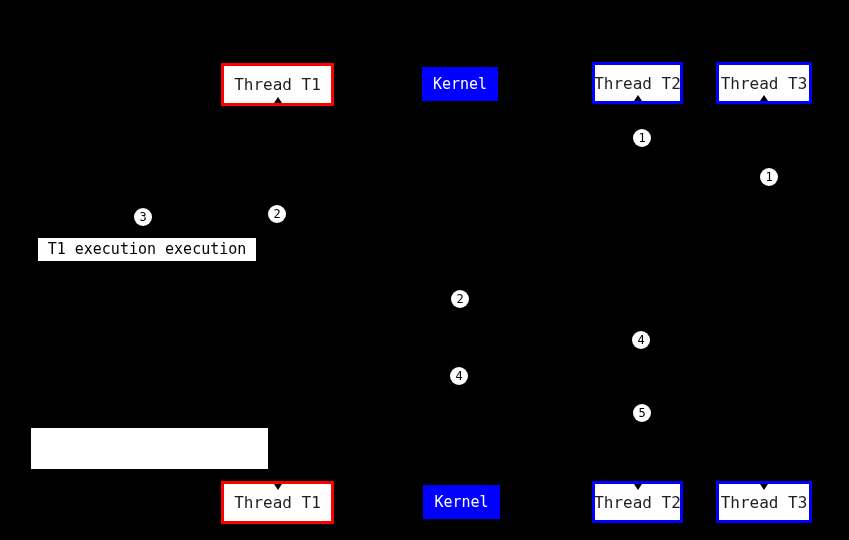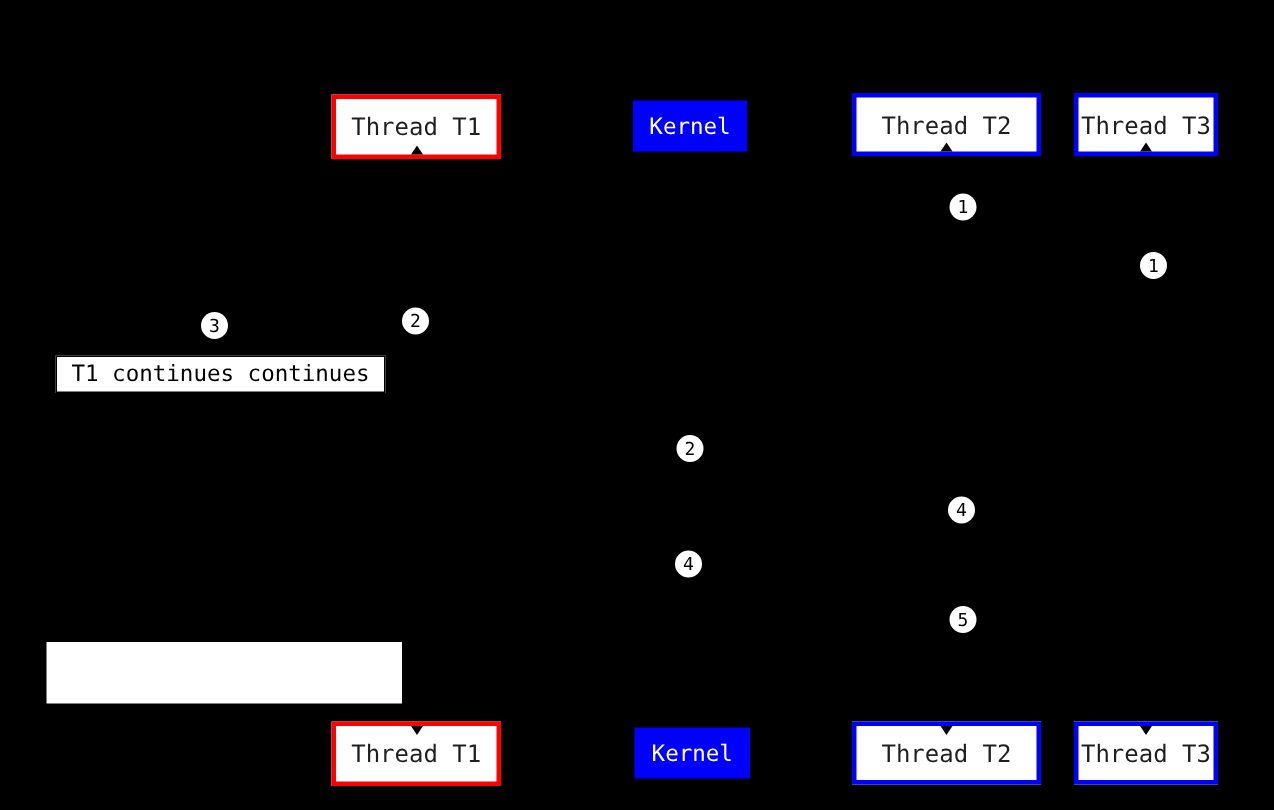--- a/index.html
+++ b/index.html
@@ -11,21 +11,21 @@
   }
   
   .pbox {
     position:absolute; box-sizing:border-box; background:#ffffff;
     display:flex; align-items:center; justify-content:center;
     font-size:16px; color:#1f1f1f; white-space:nowrap;
   }
   .pbox.red  { border:3px solid #ff0000; }
   .pbox.blue { border:3px solid #0000ff; }
   .p-t1 { left:221px; width:113px; height:43px; }
-  .p-t2 { left:568px; width:126px; height:42px; }
+  .p-t2 { left:592px; width:91px; height:42px; }
   .p-t3 { left:716px; width:96px; height:42px; }
   .row-top    { top:62px; }
   .row-top.p-t1 { top:63px; }
   .row-bottom { top:481px; }
   
   .kbox {
     position:absolute; background:#0000ff; color:#ffffff;
     display:flex; align-items:center; justify-content:center;
     font-size:15px; white-space:nowrap;
   }
@@ -80,21 +80,21 @@
   </div>
   <div class="pbox blue p-t2 row-top">
     <span>Thread T2</span>
     <span class="notch down"></span>
   </div>
   <div class="pbox blue p-t3 row-top">
     <span>Thread T3</span>
     <span class="notch down"></span>
   </div>
 
-  <div class="note">T1 continues continues</div>
+  <div class="note">T1 execution execution</div>
   <div class="blank-note"></div>
 
   <div class="marker m0">1</div>
   <div class="marker m1">1</div>
   <div class="marker m2">3</div>
   <div class="marker m3">2</div>
   <div class="marker m4">2</div>
   <div class="marker m5">4</div>
   <div class="marker m6">4</div>
   <div class="marker m7">5</div>

